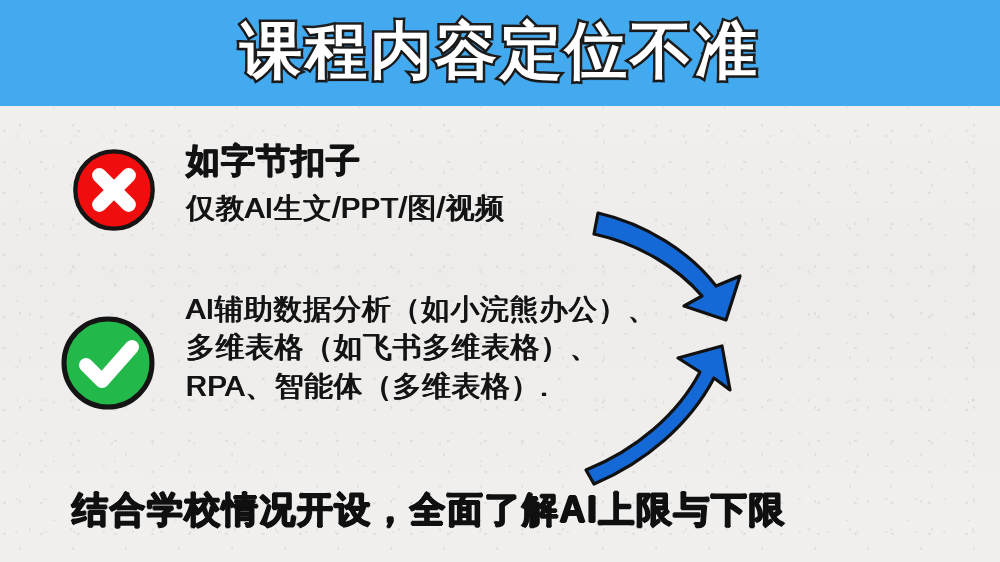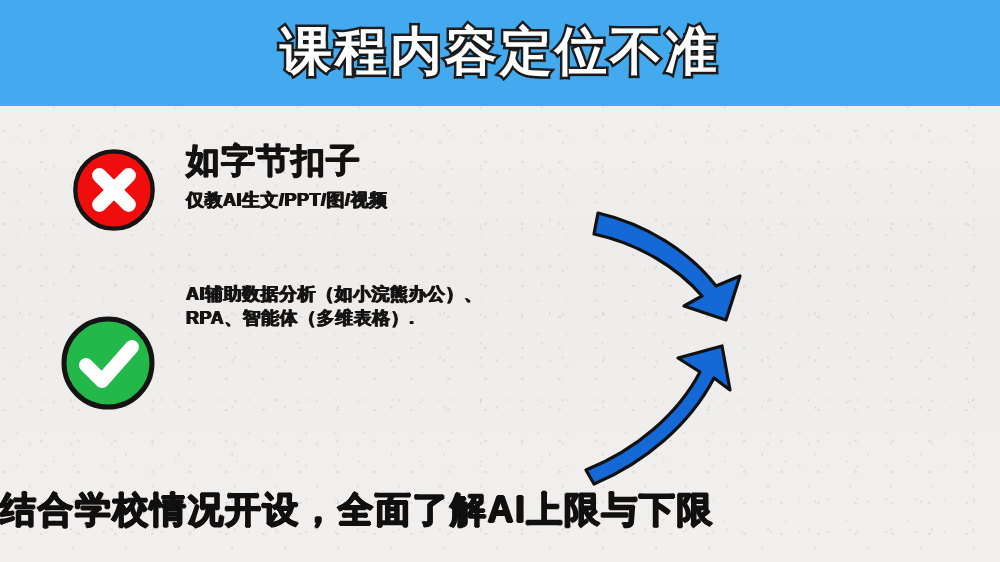--- a/index.html
+++ b/index.html
@@ -35,21 +35,21 @@
     position: absolute;
     left: 0; top: 0;
     width: 1000px;
     height: 106px;
     background: #44aaf0;
     display: flex;
     align-items: center;
     justify-content: center;
   }
   .banner-title {
-    font-size: 52px;
+    font-size: 62px;
     font-weight: 700;
     color: #ffffff;
     letter-spacing: 3px;
     line-height: 1;
     padding-bottom: 4px;
     -webkit-text-stroke: 5px #1d1d1d;
     paint-order: stroke fill;
     text-shadow: 0 3px 0 rgba(0,0,0,0.18);
     white-space: nowrap;
   }
@@ -71,38 +71,39 @@
   .head {
     font-size: 34px;
     font-weight: 700;
     color: #121212;
     line-height: 1.18;
     letter-spacing: 1px;
     white-space: nowrap;
     text-shadow: 0.8px 0 0 #121212, -0.8px 0 0 #121212, 0 0.8px 0 #121212;
   }
   .sub {
-    font-size: 18px;
-    font-weight: 700;
+    font-size: 29px;
+    font-weight: 400;
     color: #141414;
     line-height: 1.32;
     letter-spacing: 0.5px;
     white-space: nowrap;
     text-shadow: 0.7px 0 0 #141414, -0.7px 0 0 #141414;
   }
   .block-wrong .sub { margin-top: 9px; }
-  .block-right .sub { margin-top: 11px; }
+  .block-right .sub { margin-top: 18px; }
   .sub-line { display: block; }
 
   
   .footer-line {
     position: absolute;
     left: 0;
     top: 486px;
     width: 858px;
+    text-align: center;
     font-size: 36px;
     font-weight: 700;
     color: #101010;
     letter-spacing: 1.5px;
     white-space: nowrap;
     text-shadow: 1px 0 0 #101010, -1px 0 0 #101010, 0 1px 0 #101010, 0 -1px 0 #101010;
   }
 
   
   .arrows {
@@ -139,20 +140,21 @@
   <div class="block block-wrong">
     <div class="head">如字节扣子</div>
     <div class="sub">
       <span class="sub-line">仅教AI生文/PPT/图/视频</span>
     </div>
   </div>
 
   <div class="block block-right">
     <div class="sub">
       <span class="sub-line">AI辅助数据分析（如小浣熊办公）、</span>
+      <span class="sub-line">多维表格（如飞书多维表格）、</span>
       <span class="sub-line">RPA、智能体（多维表格）.</span>
     </div>
   </div>
 
   <svg class="arrows" viewBox="0 0 1000 562">
 
     <g>
       <path d="M598 213
                C 646 224, 690 252, 716 286
                L 740 276

